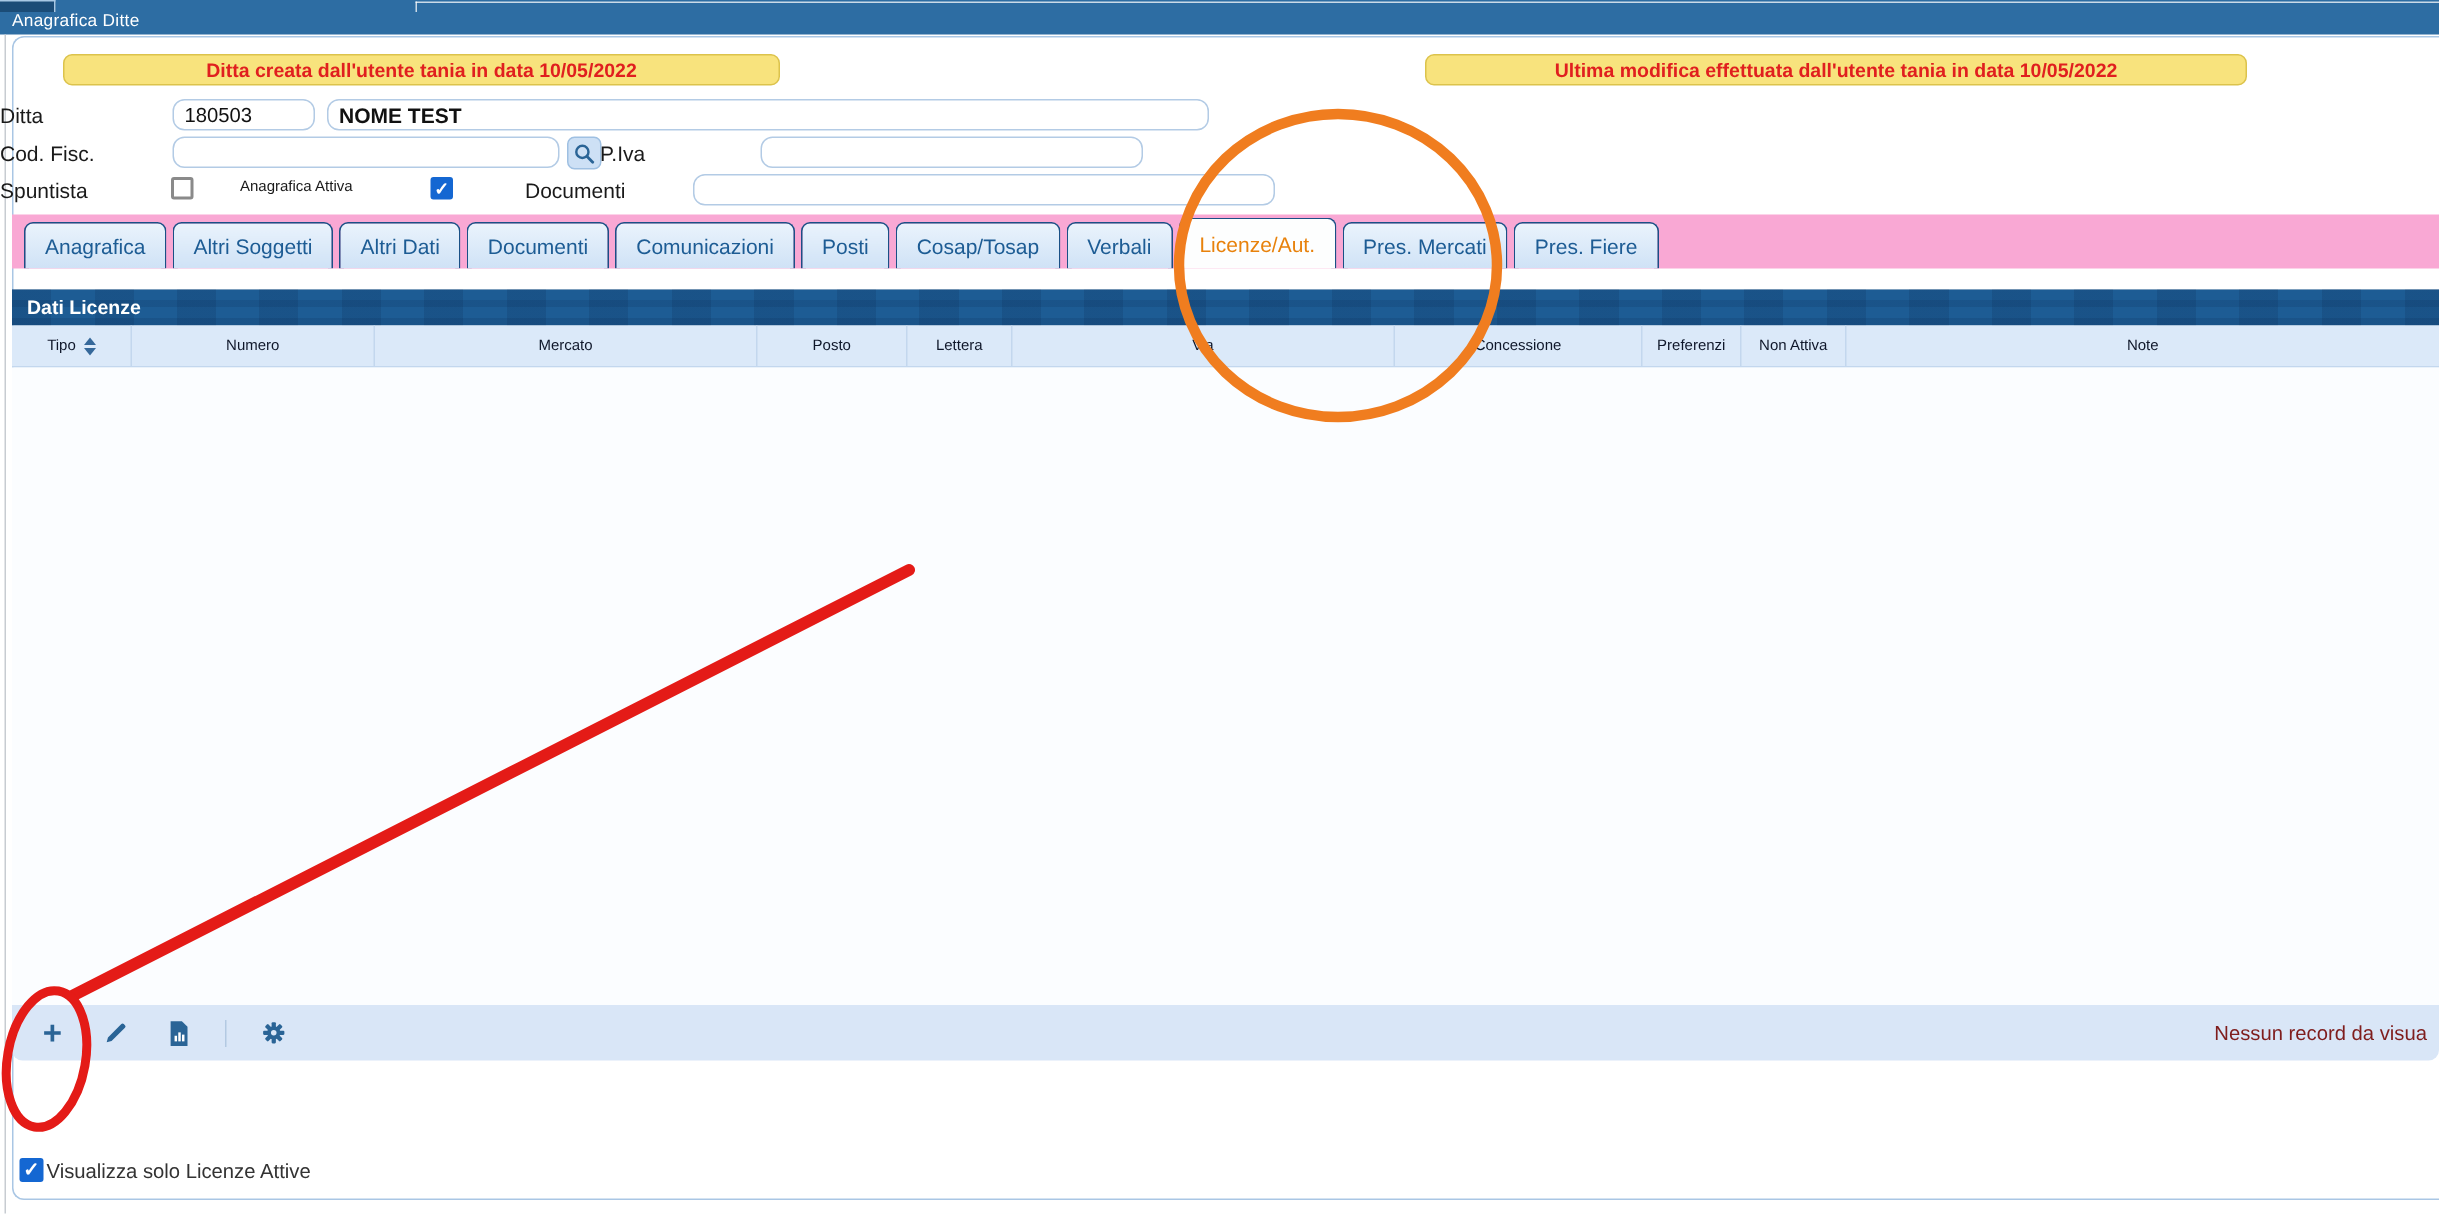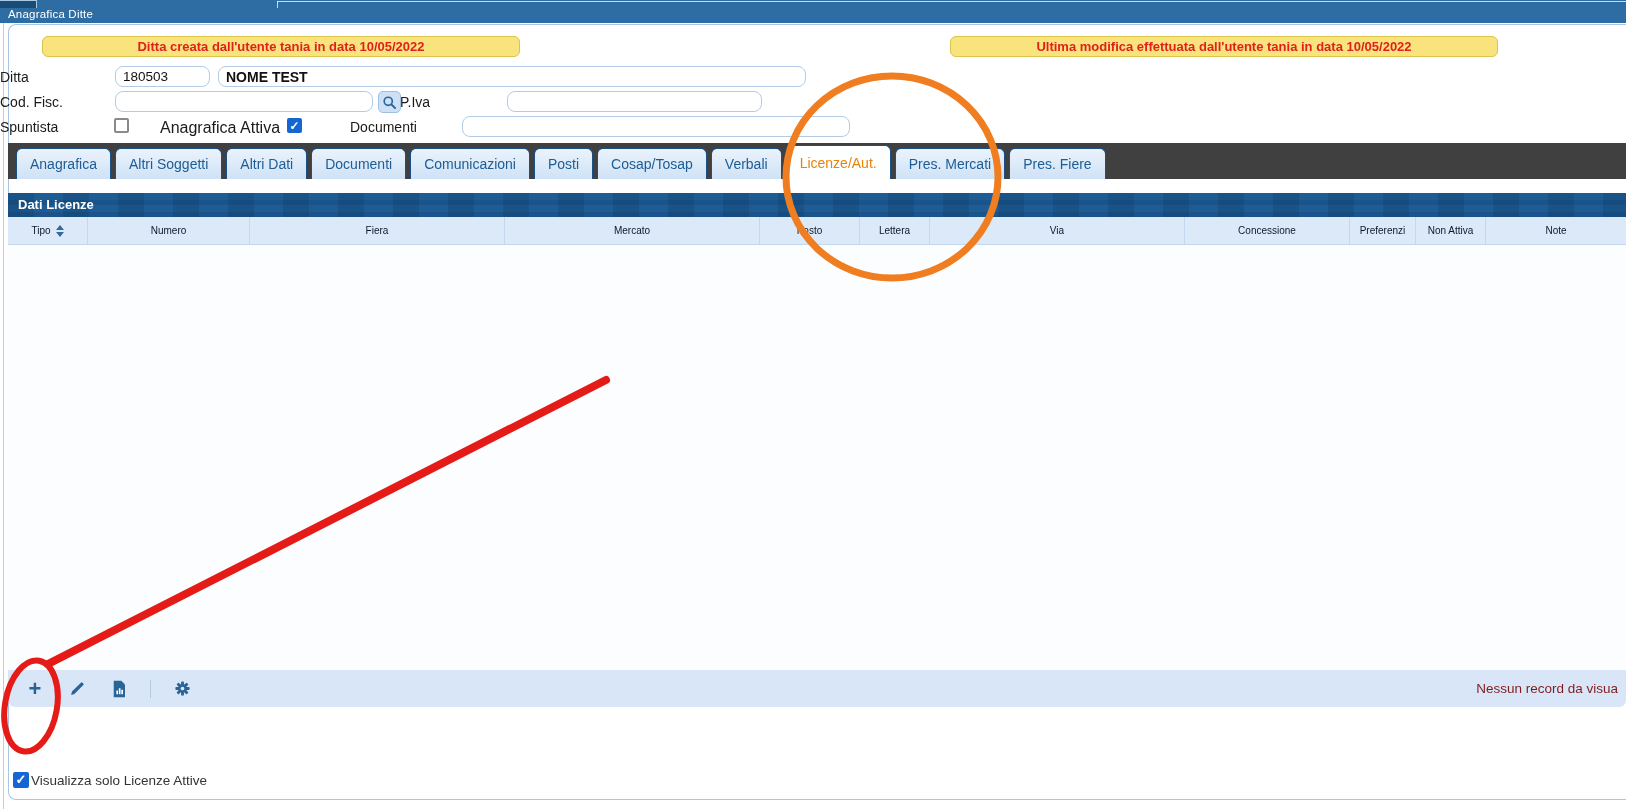--- a/index.html
+++ b/index.html
@@ -30,24 +30,24 @@
   
   .flabel { position:absolute; font-size:14px; color:#1a1a1a; }
   .finput { position:absolute; height:21px; border:1px solid #b3cbe5; border-radius:8px; background:#fff;
     font-family:"Liberation Sans", sans-serif; font-size:13.5px; color:#111; padding:0 7px; outline:none; }
   .finput.bold { font-weight:bold; font-size:14px; }
   .search-btn { position:absolute; left:378px; top:91px; width:23px; height:22px; background:#cde0f5;
     border:1px solid #9fc0e2; border-radius:5px; display:flex; align-items:center; justify-content:center; cursor:pointer; }
   .cbx { position:absolute; width:15px; height:15px; border:2px solid #8a8a8a; border-radius:2px; background:#fff; }
   .cbx.checked { background:#1467d2; border-color:#1467d2; color:#fff; font-size:12px; font-weight:bold;
     text-align:center; line-height:13px; }
-  .inline-label { position:absolute; font-size:16px; color:#1a1a1a; }
-
-  
-  .tabbar { position:absolute; left:8px; top:143px; width:1618px; height:36px; background:#404040;
+  .inline-label { position:absolute; font-size:10px; color:#1a1a1a; }
+
+  
+  .tabbar { position:absolute; left:8px; top:143px; width:1618px; height:36px; background:#f9a8d4;
     display:flex; align-items:flex-end; padding-left:6px; }
   .tab { height:31px; margin:0 2px; padding:0 13px; background:linear-gradient(#eaf3fc,#cfe2f6);
     border:1px solid #1a5086; border-bottom:none; border-radius:6px 6px 0 0; color:#1d5c94; font-size:14px;
     display:flex; align-items:center; cursor:pointer; white-space:nowrap; }
   .tab.active { height:34px; background:#fdfefe; color:#e8820c; position:relative; z-index:2; }
 
   
   .grid-titlebar { position:absolute; left:8px; top:193px; width:1618px; height:24px; background:#1d5c94;
     background-image:
       repeating-linear-gradient(90deg, rgba(10,40,80,.18) 0 26px, rgba(255,255,255,0) 26px 55px),
@@ -140,21 +140,20 @@
 <div class="grid-titlebar">Dati Licenze</div>
 <div class="grid-colheader">
   <div class="gcol c0">
     <span>Tipo</span>
     <span class="sort-icon">
         <span class="sort-up"></span>
         <span class="sort-down"></span>
       </span>
   </div>
   <div class="gcol c1">Numero</div>
-  <div class="gcol c2">Fiera</div>
   <div class="gcol c3">Mercato</div>
   <div class="gcol c4">Posto</div>
   <div class="gcol c5">Lettera</div>
   <div class="gcol c6">Via</div>
   <div class="gcol c7">Concessione</div>
   <div class="gcol c8">Preferenzi</div>
   <div class="gcol c9">Non Attiva</div>
   <div class="gcol c10">Note</div>
 </div>
 <div class="grid-body"></div>

